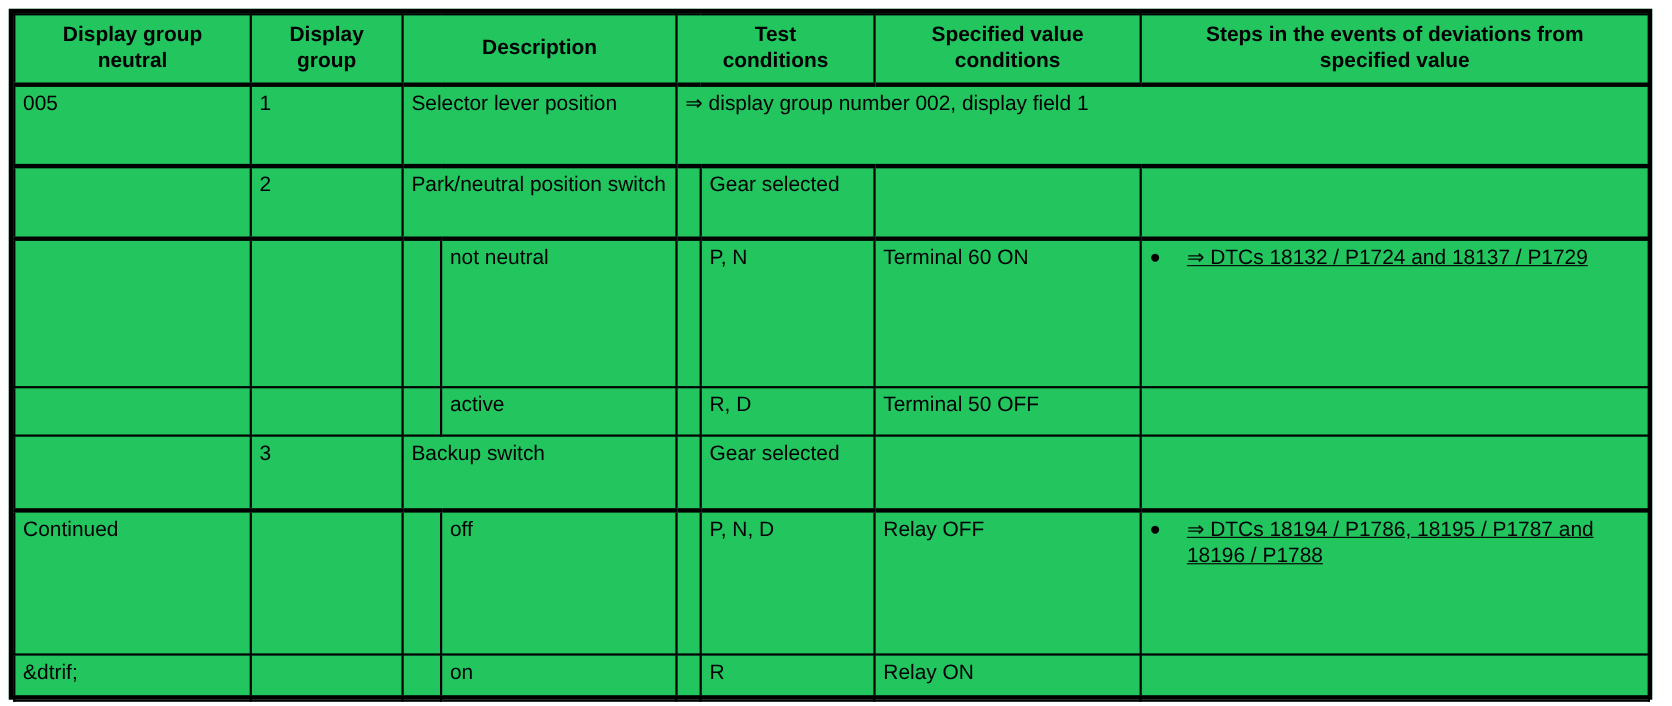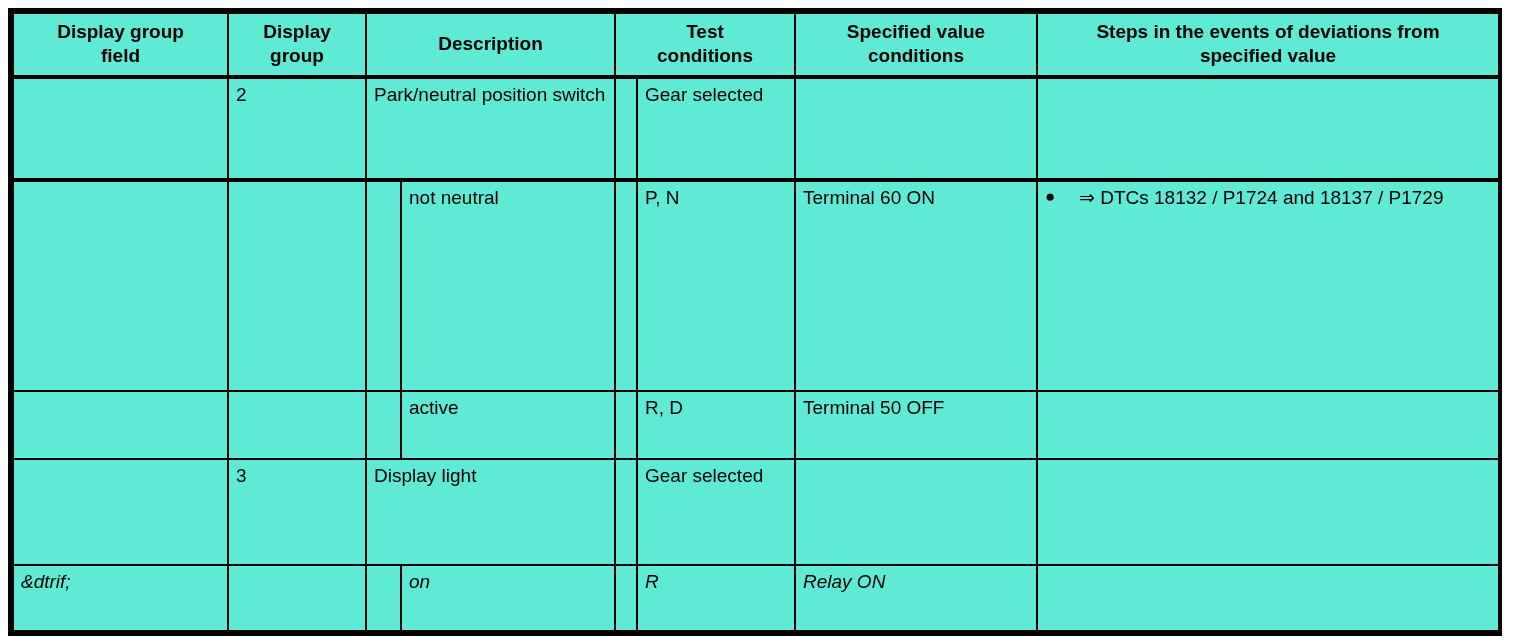--- a/index.html
+++ b/index.html
@@ -16,21 +16,21 @@
   }
 
   #table-wrap {
     position: absolute;
     left: 8px;
     top: 8px;
     width: 1494px;
     height: 628px;
     box-sizing: border-box;
     border: 4px solid #000;
-    background: #5eead4;
+    background: #22c55e;
   }
 
   table.spec-table {
     border-collapse: collapse;
     table-layout: fixed;
     width: 100%;
     height: 100%;
     font-size: 19px;
   }
 
@@ -73,20 +73,21 @@
     gap: 0;
   }
   .bullet-dot {
     flex: 0 0 auto;
     width: 34px;
     font-size: 17px;
     line-height: 1.28;
   }
   .bullet-text {
     flex: 1 1 auto;
+    text-decoration: underline;
   }
 
   
   col.c-group   { width: 215px; }
   col.c-field   { width: 138px; }
   col.c-desc-a  { width: 35px;  }
   col.c-desc-b  { width: 214px; }
   col.c-test-a  { width: 22px;  }
   col.c-test-b  { width: 158px; }
   col.c-spec    { width: 242px; }
@@ -105,21 +106,21 @@
       <col class="c-test-a">
       <col class="c-test-b">
       <col class="c-spec">
       <col class="c-steps">
     </colgroup>
 
     <thead>
       <tr class="header-row">
         <th>
           <div>Display group</div>
-          <div>field</div>
+          <div>neutral</div>
         </th>
         <th>
           <div>Display</div>
           <div>group</div>
         </th>
         <th colspan="2">
           <div>Description</div>
         </th>
         <th colspan="2">
           <div>Test</div>
@@ -131,20 +132,26 @@
         </th>
         <th>
           <div>Steps in the events of deviations from</div>
           <div>specified value</div>
         </th>
       </tr>
     </thead>
 
     <tbody>
 
+      <tr class="group-top" style="height:74px;">
+        <td class="c">005</td>
+        <td class="c">1</td>
+        <td colspan="2">Selector lever position</td>
+        <td colspan="4">⇒ display group number 002, display field 1</td>
+      </tr>
 
       <tr class="group-top" style="height:66px;">
         <td class="c"></td>
         <td class="c">2</td>
         <td colspan="2">Park/neutral position switch</td>
         <td class="spacer"></td>
         <td>Gear selected</td>
         <td class="c"></td>
         <td></td>
       </tr>
@@ -172,29 +179,44 @@
         <td>active</td>
         <td class="spacer"></td>
         <td>R, D</td>
         <td class="c">Terminal 50 OFF</td>
         <td></td>
       </tr>
 
       <tr style="height:68px;">
         <td class="c"></td>
         <td class="c">3</td>
-        <td colspan="2">Display light</td>
+        <td colspan="2">Backup switch</td>
         <td class="spacer"></td>
         <td>Gear selected</td>
         <td class="c"></td>
         <td></td>
       </tr>
 
-
-      <tr style="height:42px;font-style:italic;">
+      <tr class="group-top" style="height:131px;">
+        <td>Continued</td>
+        <td class="c"></td>
+        <td class="spacer"></td>
+        <td>off</td>
+        <td class="spacer"></td>
+        <td>P, N, D</td>
+        <td class="c">Relay OFF</td>
+        <td>
+          <div class="bullet-line">
+            <span class="bullet-dot">●</span>
+            <span class="bullet-text">⇒ DTCs 18194 / P1786, 18195 / P1787 and 18196 / P1788</span>
+          </div>
+        </td>
+      </tr>
+
+      <tr style="height:42px;">
         <td class="c">&amp;dtrif;</td>
         <td class="c"></td>
         <td class="spacer"></td>
         <td>on</td>
         <td class="spacer"></td>
         <td>R</td>
         <td class="c">Relay ON</td>
         <td></td>
       </tr>
 

